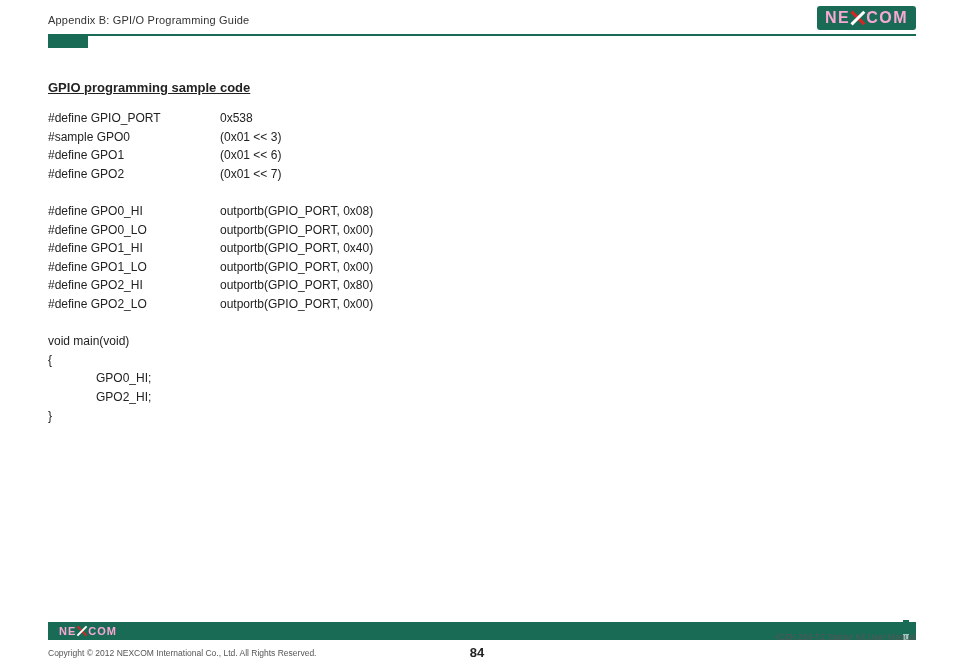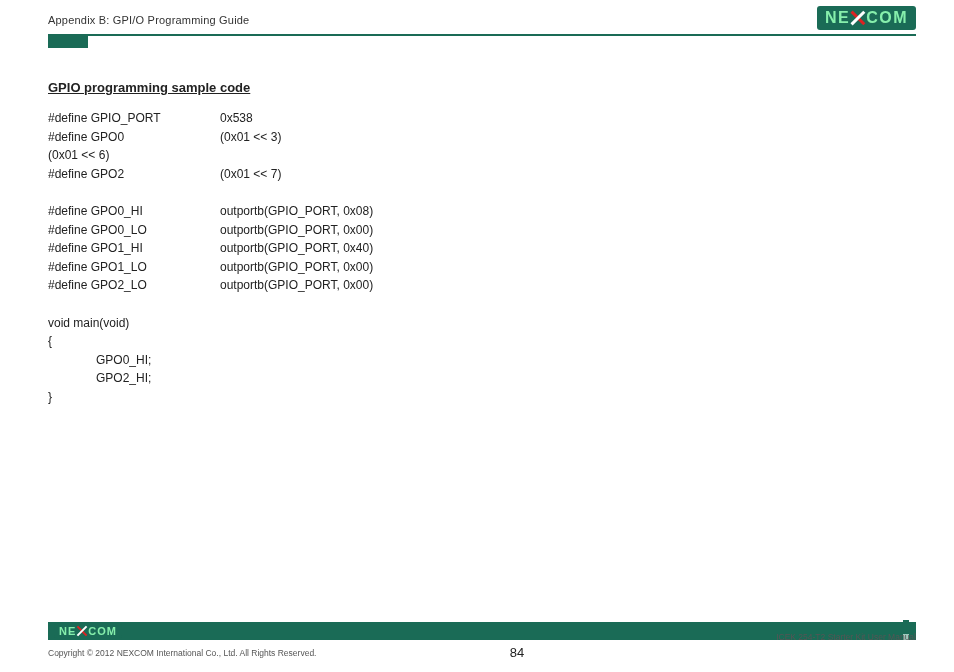--- a/index.html
+++ b/index.html
@@ -22,27 +22,27 @@
   .row-single { white-space: pre; }
   .indent { padding-left: 48px; }
 
   .footer-bar { position: absolute; left: 48px; right: 38px; bottom: 32px; height: 18px; background: #1a6b56; }
   .logo-bottom { position: absolute; left: 54px; bottom: 33px; }
   .sq-group { position: absolute; right: 38px; bottom: 32px; display: grid; grid-template-columns: 6px 6px 6px; grid-template-rows: 6px 6px 6px; gap: 1px; }
   .sq { width: 6px; height: 6px; background: transparent; }
   .sq.d { background: #1a6b56; }
   .sq.l { background: #9fcabd; }
   .copyright { position: absolute; left: 48px; bottom: 14px; font-size: 8.5px; color: #555; }
-  .pagenum { position: absolute; left: 50%; transform: translateX(-50%); bottom: 12px; font-size: 13px; font-weight: 400; margin-left: 40px; }
+  .pagenum { position: absolute; left: 50%; transform: translateX(-50%); bottom: 12px; font-size: 13px; font-weight: 700; }
   .manual { position: absolute; right: 38px; bottom: 30px; font-size: 8.5px; color: #555; }
 
   
   .nex-logo { display: inline-flex; align-items: center; background: #1a6b56; border-radius: 3px; padding: 3px 8px; }
   .nex-logo.small { padding: 1px 5px; }
-  .nex-text { color: #86efac; font-weight: 800; letter-spacing: 1.5px; font-size: 16px; display: inline-flex; align-items: center; }
+  .nex-text { color: #f9a8d4; font-weight: 800; letter-spacing: 1.5px; font-size: 16px; display: inline-flex; align-items: center; }
   .nex-logo.small .nex-text { font-size: 11px; letter-spacing: 1px; }
   .nex-x { position: relative; width: 14px; height: 14px; margin: 0 1px; display: inline-block; }
   .nex-logo.small .nex-x { width: 10px; height: 10px; }
   .nex-x::before, .nex-x::after { content: ""; position: absolute; left: 50%; top: 50%; width: 130%; height: 3px; transform-origin: center; }
   .nex-x::before { background: #d22; transform: translate(-50%,-50%) rotate(45deg); }
   .nex-x::after  { background: #fff; transform: translate(-50%,-50%) rotate(-45deg); }
   .nex-logo.small .nex-x::before, .nex-logo.small .nex-x::after { height: 2px; }
 </style>
 </head>
 <body>
@@ -66,24 +66,25 @@
 
   <div class="content">
     <div class="section-title">GPIO programming sample code</div>
 
     <div class="code">
       <div class="row">
           <span class="col-a">#define GPIO_PORT</span>
           <span class="col-b">0x538</span>
         </div>
       <div class="row">
-          <span class="col-a">#define GPO0</span>
+          <span class="col-a">#sample GPO0</span>
           <span class="col-b">(0x01 &lt;&lt; 3)</span>
         </div>
       <div class="row">
+          <span class="col-a">#define GPO1</span>
           <span class="col-b">(0x01 &lt;&lt; 6)</span>
         </div>
       <div class="row">
           <span class="col-a">#define GPO2</span>
           <span class="col-b">(0x01 &lt;&lt; 7)</span>
         </div>
       <div class="row">&nbsp;</div>
       <div class="row">
           <span class="col-a">#define GPO0_HI</span>
           <span class="col-b">outportb(GPIO_PORT, 0x08)</span>
@@ -92,20 +93,24 @@
           <span class="col-a">#define GPO0_LO</span>
           <span class="col-b">outportb(GPIO_PORT, 0x00)</span>
         </div>
       <div class="row">
           <span class="col-a">#define GPO1_HI</span>
           <span class="col-b">outportb(GPIO_PORT, 0x40)</span>
         </div>
       <div class="row">
           <span class="col-a">#define GPO1_LO</span>
           <span class="col-b">outportb(GPIO_PORT, 0x00)</span>
+        </div>
+      <div class="row">
+          <span class="col-a">#define GPO2_HI</span>
+          <span class="col-b">outportb(GPIO_PORT, 0x80)</span>
         </div>
       <div class="row">
           <span class="col-a">#define GPO2_LO</span>
           <span class="col-b">outportb(GPIO_PORT, 0x00)</span>
         </div>
       <div class="row">&nbsp;</div>
       <div class="row-single">void main(void)</div>
       <div class="row-single">{</div>
       <div class="row-single indent">GPO0_HI;</div>
       <div class="row-single indent">GPO2_HI;</div>

